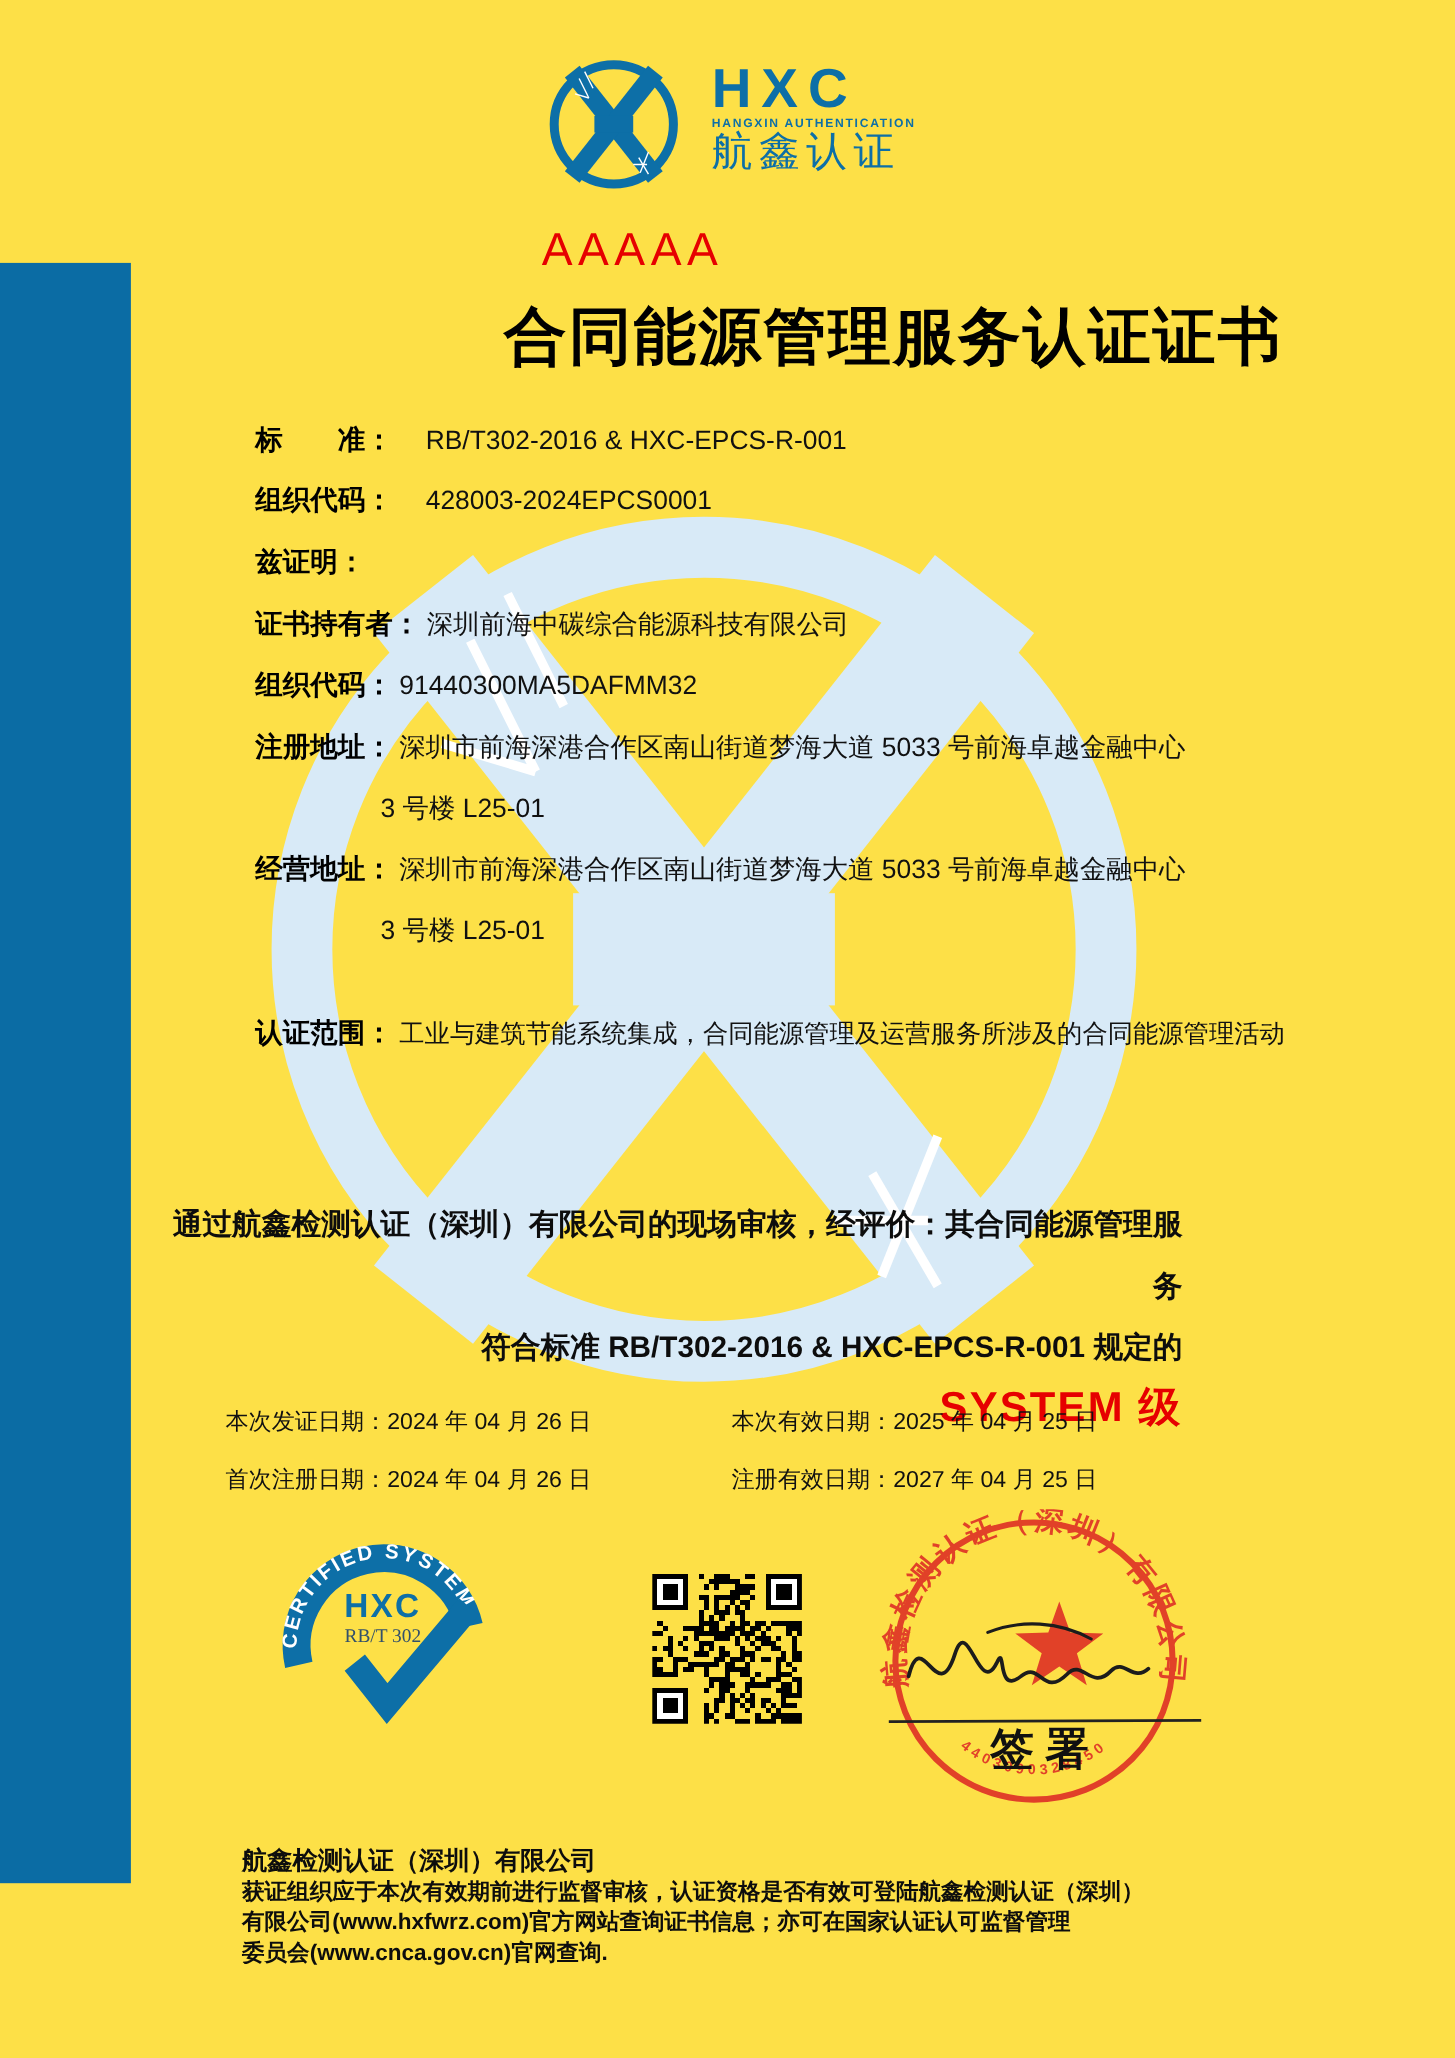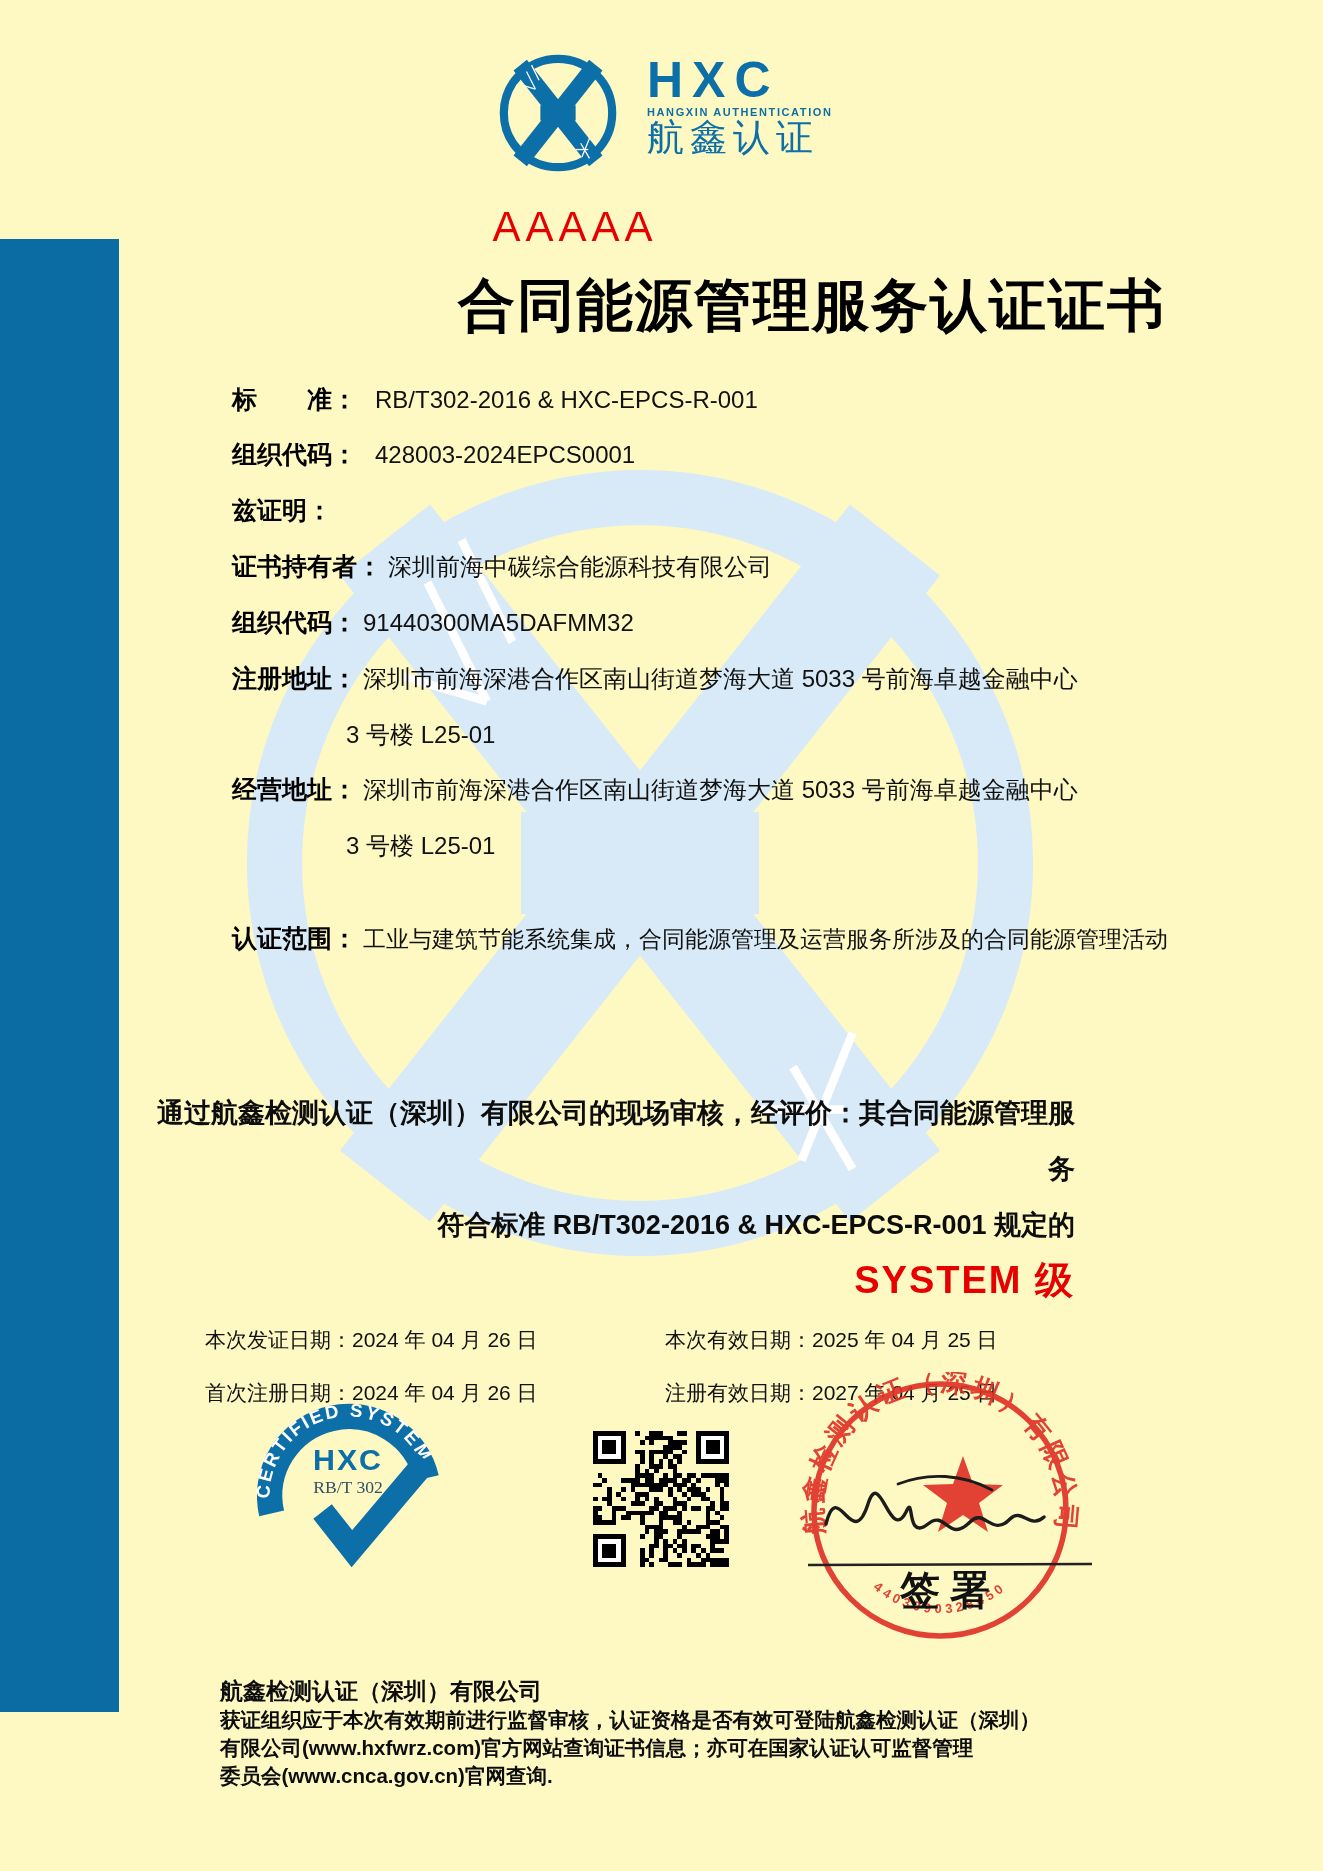--- a/index.html
+++ b/index.html
@@ -1,19 +1,19 @@
 <!DOCTYPE html>
 <html><head>
 <meta charset="utf-8">
 <style>
   html,body{margin:0;padding:0;background:#888;}
   .page{
     position:relative;
     width:1323px;height:1871px;
-    background:#fef9c3;
+    background:#fde047;
     margin:0 auto;
     overflow:hidden;
     font-family:"Liberation Sans", sans-serif;
     color:#0d0d0d;
   }
   
   .sideband{position:absolute;left:0;top:239px;width:119px;height:1473px;background:#0b6ca4;}
   
   .watermark{position:absolute;left:215px;top:438px;width:850px;height:850px;color:#d8eaf7;opacity:1;pointer-events:none;}
   
@@ -25,29 +25,29 @@
   .logo-cn{font-size:37px;font-weight:400;letter-spacing:6px;color:#0d6fa7;margin-top:1px;line-height:38px;}
   
   .grade-top{position:absolute;left:0;top:203px;width:1150px;text-align:center;
     font-family:Liberation Sans, sans-serif;font-size:42px;color:#e60000;letter-spacing:5px;}
   .cert-title{position:absolute;left:0;top:268px;width:1166px;text-align:right;
     font-size:57px;font-weight:900;color:#000;letter-spacing:2px;}
   
   .frow{position:absolute;left:232px;width:1000px;white-space:nowrap;}
   .flabel{font-size:25px;font-weight:900;color:#000;}
   .fvalue{font-size:24px;font-weight:400;color:#111;margin-left:6px;}
-  .fvalue.gap{margin-left:18px;}
+  .fvalue.gap{margin-left:30px;}
   .fvalue.small{font-size:23px;}
   .indent2{margin-left:114px;font-size:24px;font-weight:400;color:#111;}
   
   .statement{position:absolute;left:145px;top:1085px;width:930px;text-align:right;
     font-size:27px;font-weight:800;color:#0d0d0d;line-height:56px;}
   .statement .grade-line{font-size:38px;font-weight:900;color:#e60000;letter-spacing:2px;line-height:50px;margin-top:2px;}
   
-  .date-item{position:absolute;font-size:21px;font-weight:500;color:#111;white-space:nowrap;margin-top:48px;}
+  .date-item{position:absolute;font-size:21px;font-weight:500;color:#111;white-space:nowrap;}
   
   .badge{position:absolute;left:250px;top:1394px;width:196px;height:186px;}
   .qr{position:absolute;left:593px;top:1431px;width:136px;height:136px;}
   .seal{position:absolute;left:778px;top:1372px;width:336px;height:330px;}
   
   .footer{position:absolute;left:220px;top:1676px;width:980px;}
   .footer .f-company{font-size:23px;font-weight:900;line-height:30px;}
   .footer .f-line{font-size:20.5px;font-weight:700;line-height:28px;color:#0d0d0d;}
 </style>
 </head>

